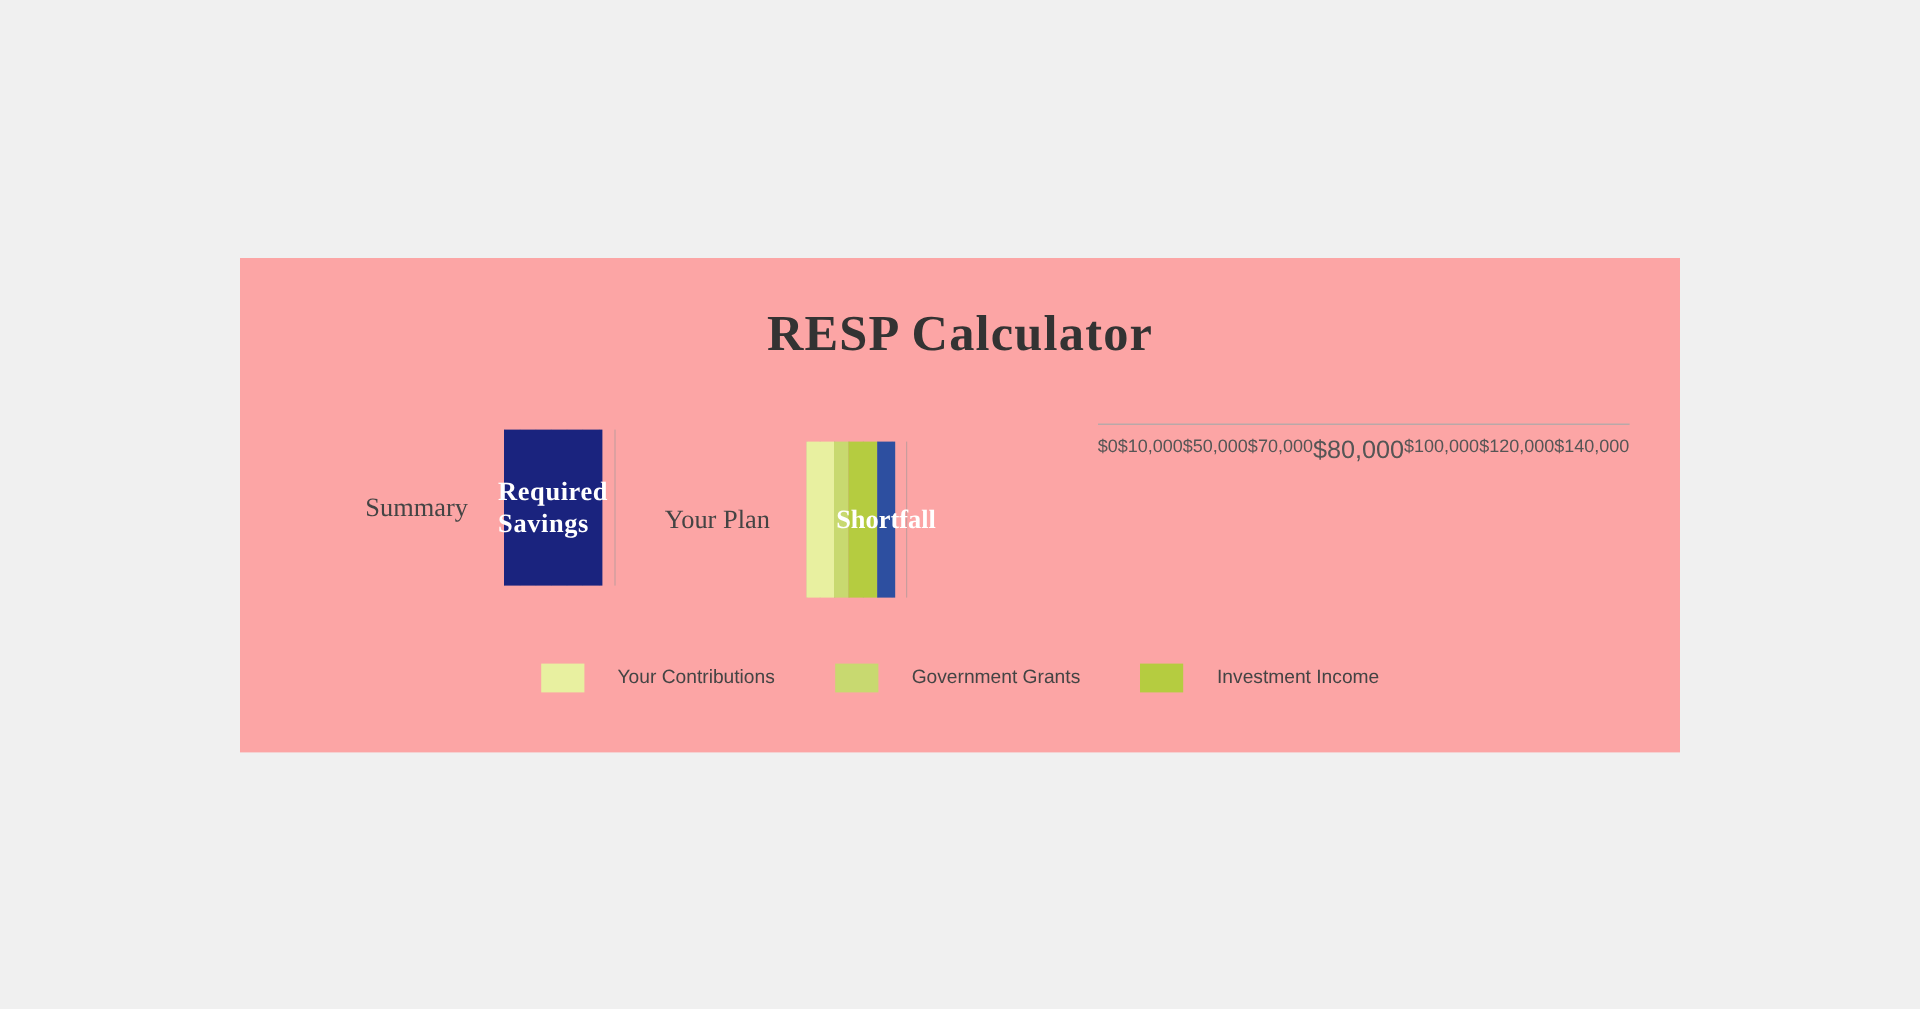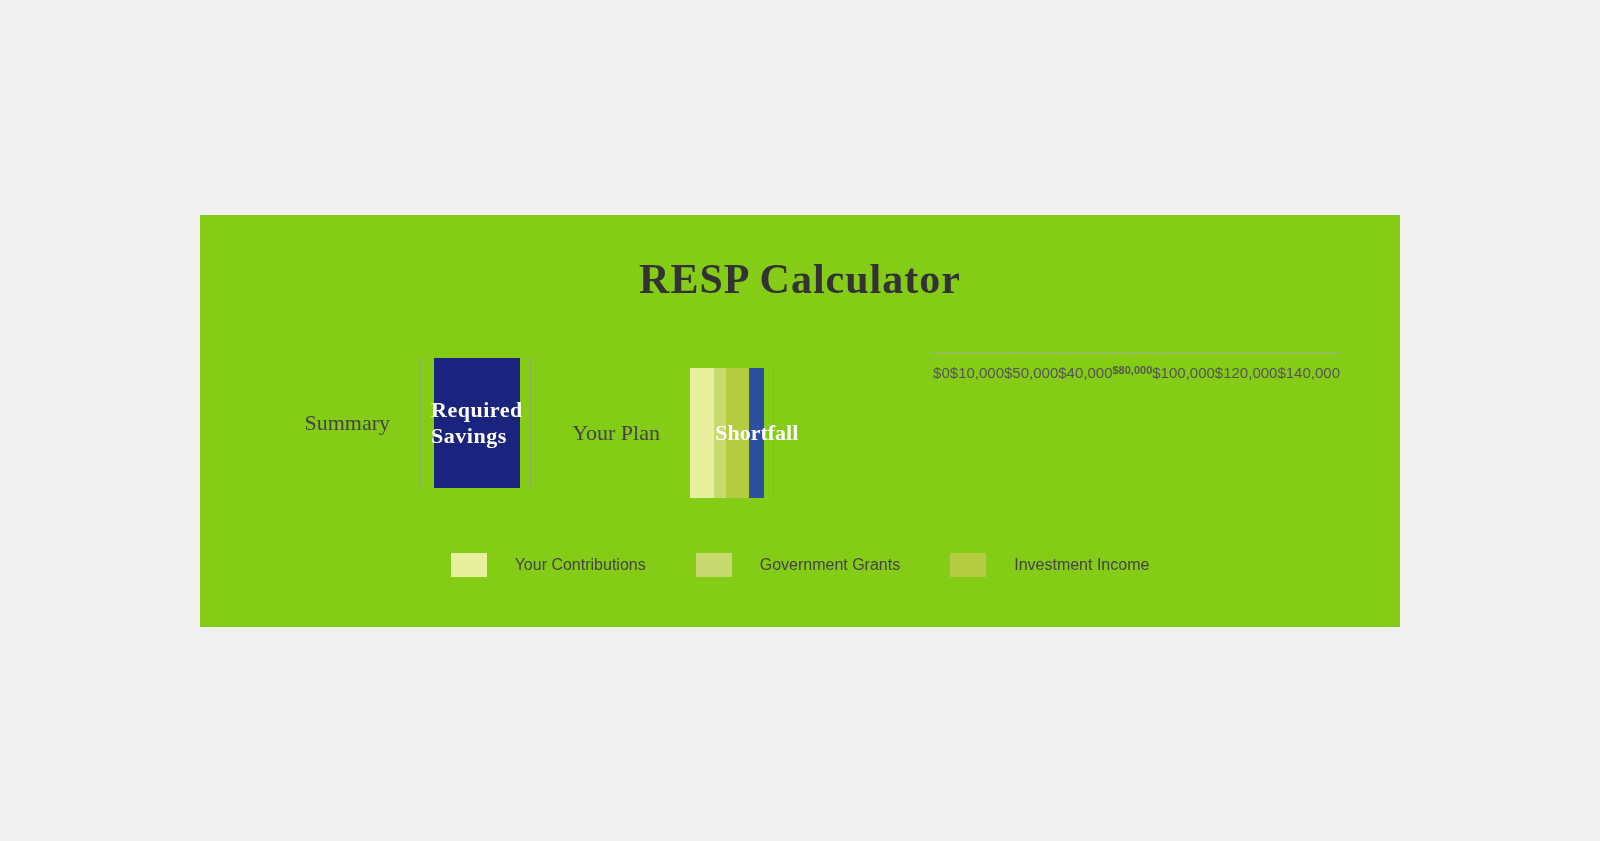--- a/index.html
+++ b/index.html
@@ -7,21 +7,21 @@
       background: #f0f0f0;
       font-family: Georgia, 'Times New Roman', serif;
       display: flex;
       justify-content: center;
       align-items: center;
       width: 1600px;
       height: 841px;
       overflow: hidden;
     }
     .chart-container {
-      background: #84cc16;
+      background: #fca5a5;
       width: 1200px;
       padding: 40px 60px 50px 60px;
     }
     .chart-title {
       text-align: center;
       font-size: 42px;
       font-weight: 700;
       color: #333;
       margin-bottom: 50px;
       letter-spacing: 1px;
@@ -132,21 +132,21 @@
 </head>
 <body>
 
 <div class="chart-container">
   <h1 class="chart-title">RESP Calculator</h1>
 
   <div style="display:flex; flex-direction:row;">
 
     <div class="full-row" style="height:140px; margin-bottom:16px;">
       <div class="row-label">Summary</div>
-      <div style="flex:1; position:relative;padding-left:14px;">
+      <div style="flex:1; position:relative;">
 
         <div class="vgridlines">
           <div class="vgridline" style="left:0%"></div>
           <div class="vgridline" style="left:14.286%"></div>
           <div class="vgridline" style="left:28.571%"></div>
           <div class="vgridline" style="left:42.857%"></div>
           <div class="vgridline" style="left:57.143%"></div>
           <div class="vgridline" style="left:71.429%"></div>
           <div class="vgridline" style="left:85.714%"></div>
           <div class="vgridline" style="left:100%"></div>
@@ -191,22 +191,22 @@
         </div>
       </div>
     </div>
 
     <div style="display:flex;">
       <div style="width:160px; flex-shrink:0;"></div>
       <div style="flex:1; border-top: 1px solid #aaa; padding-top:10px; display:flex; justify-content:space-between;">
         <span style="font-size:15px; color:#555; font-family:Arial,sans-serif;">$0</span>
         <span style="font-size:15px; color:#555; font-family:Arial,sans-serif;">$10,000</span>
         <span style="font-size:15px; color:#555; font-family:Arial,sans-serif;">$50,000</span>
-        <span style="font-size:15px; color:#555; font-family:Arial,sans-serif;">$40,000</span>
-        <span style="font-size:11px; color:#555; font-family:Arial,sans-serif;font-weight:bold;">$80,000</span>
+        <span style="font-size:15px; color:#555; font-family:Arial,sans-serif;">$70,000</span>
+        <span style="font-size:21px; color:#555; font-family:Arial,sans-serif;">$80,000</span>
         <span style="font-size:15px; color:#555; font-family:Arial,sans-serif;">$100,000</span>
         <span style="font-size:15px; color:#555; font-family:Arial,sans-serif;">$120,000</span>
         <span style="font-size:15px; color:#555; font-family:Arial,sans-serif;text-align:center;">$140,000</span>
       </div>
     </div>
 
   </div>
 
   <div class="legend">
     <div class="legend-item">

